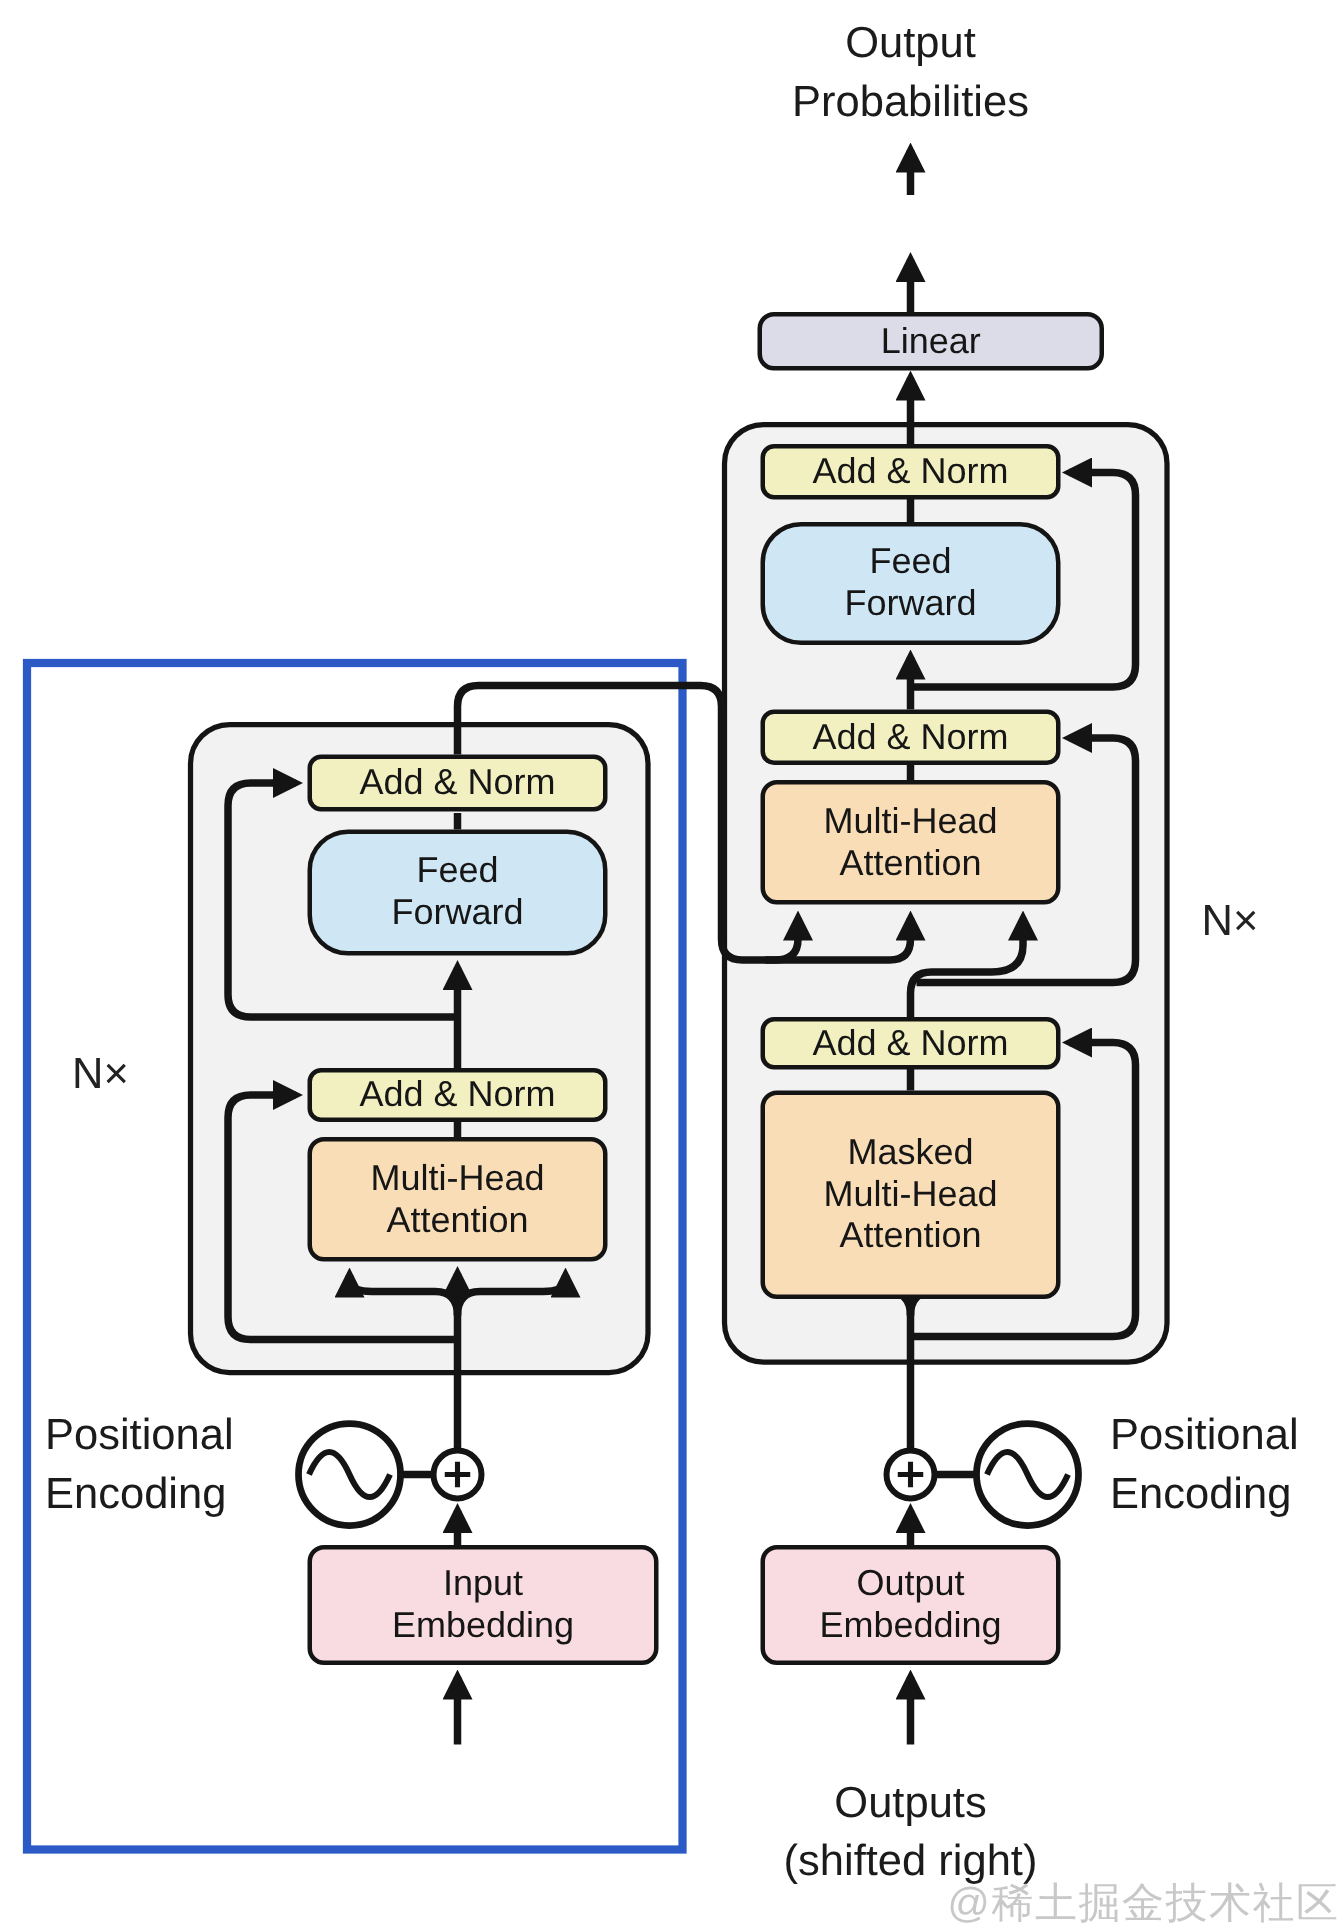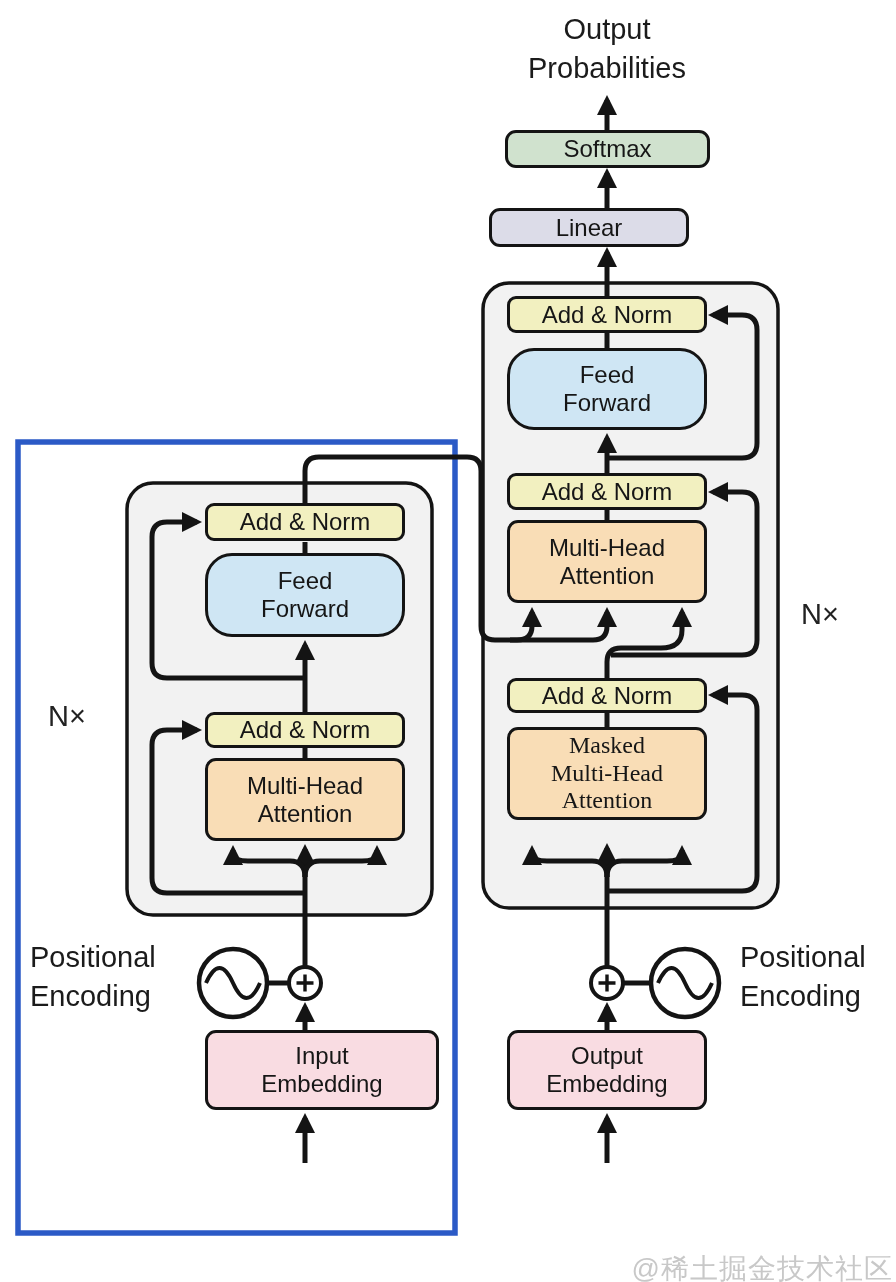--- a/index.html
+++ b/index.html
@@ -113,31 +113,30 @@
         <path d="M607,974.5 L607,991.5 M598.5,983 L615.5,983" stroke-width="3.4"></path>
       </g>
       <g>
         <path d="M623,983 L651,983"></path>
         <circle cx="685" cy="983" r="34" fill="#fff" stroke-width="4.5"></circle>
         <path d="M658,983 q 13.5,-30 27,0 q 13.5,30 27,0" stroke-width="4"></path>
       </g>
     </g>
   </svg>
 
-  <div class="node green b4 r10" style="left:505px;top:130px;width:205px;height:38px;"><span>Softmax</span></div>
-  <div class="node lavender b4 r10" style="left:489px;top:208px;width:200px;height:39px;"><span>Linear</span></div>
+  <div class="node lavender b4 r10" style="left:505px;top:208px;width:231px;height:39px;"><span>Linear</span></div>
 
   <div class="node yellow" style="left:507px;top:296px;width:200px;height:37px;"><span>Add &amp; Norm</span></div>
   <div class="node blue r10" style="left:507px;top:348px;width:200px;height:82px;"><span>Feed
 Forward</span></div>
   <div class="node yellow" style="left:507px;top:473px;width:200px;height:37px;"><span>Add &amp; Norm</span></div>
   <div class="node orange r10" style="left:507px;top:520px;width:200px;height:83px;"><span>Multi-Head
 Attention</span></div>
   <div class="node yellow" style="left:507px;top:678px;width:200px;height:35px;"><span>Add &amp; Norm</span></div>
-  <div class="node orange r10" style="left:507px;top:727px;width:200px;height:93px;font-family:Liberation Serif, serif;"><span>Masked
+  <div class="node orange r10" style="left:507px;top:727px;width:200px;height:139px;"><span>Masked
 Multi-Head
 Attention</span></div>
   <div class="node pink b4 r10" style="left:507px;top:1030px;width:200px;height:80px;"><span>Output
 Embedding</span></div>
 
   <div class="node yellow" style="left:205px;top:503px;width:200px;height:38px;"><span>Add &amp; Norm</span></div>
   <div class="node blue r10" style="left:205px;top:553px;width:200px;height:84px;"><span>Feed
 Forward</span></div>
   <div class="node yellow" style="left:205px;top:712px;width:200px;height:36px;"><span>Add &amp; Norm</span></div>
   <div class="node orange r10" style="left:205px;top:758px;width:200px;height:83px;"><span>Multi-Head
@@ -146,15 +145,17 @@
 Embedding</span></div>
 
   <div class="lbl center" style="left:497px;top:10px;width:220px;">Output
 Probabilities</div>
   <div class="lbl nx" style="left:48px;top:697px;">N×</div>
   <div class="lbl nx" style="left:801px;top:595px;">N×</div>
   <div class="lbl" style="left:30px;top:938px;width:170px;">Positional
 Encoding</div>
   <div class="lbl" style="left:740px;top:938px;width:170px;">Positional
 Encoding</div>
+  <div class="lbl center" style="left:489px;top:1183px;width:236px;">Outputs
+(shifted right)</div>
   <div class="watermark">@稀土掘金技术社区</div>
 
 </div>
 
 </body></html>

